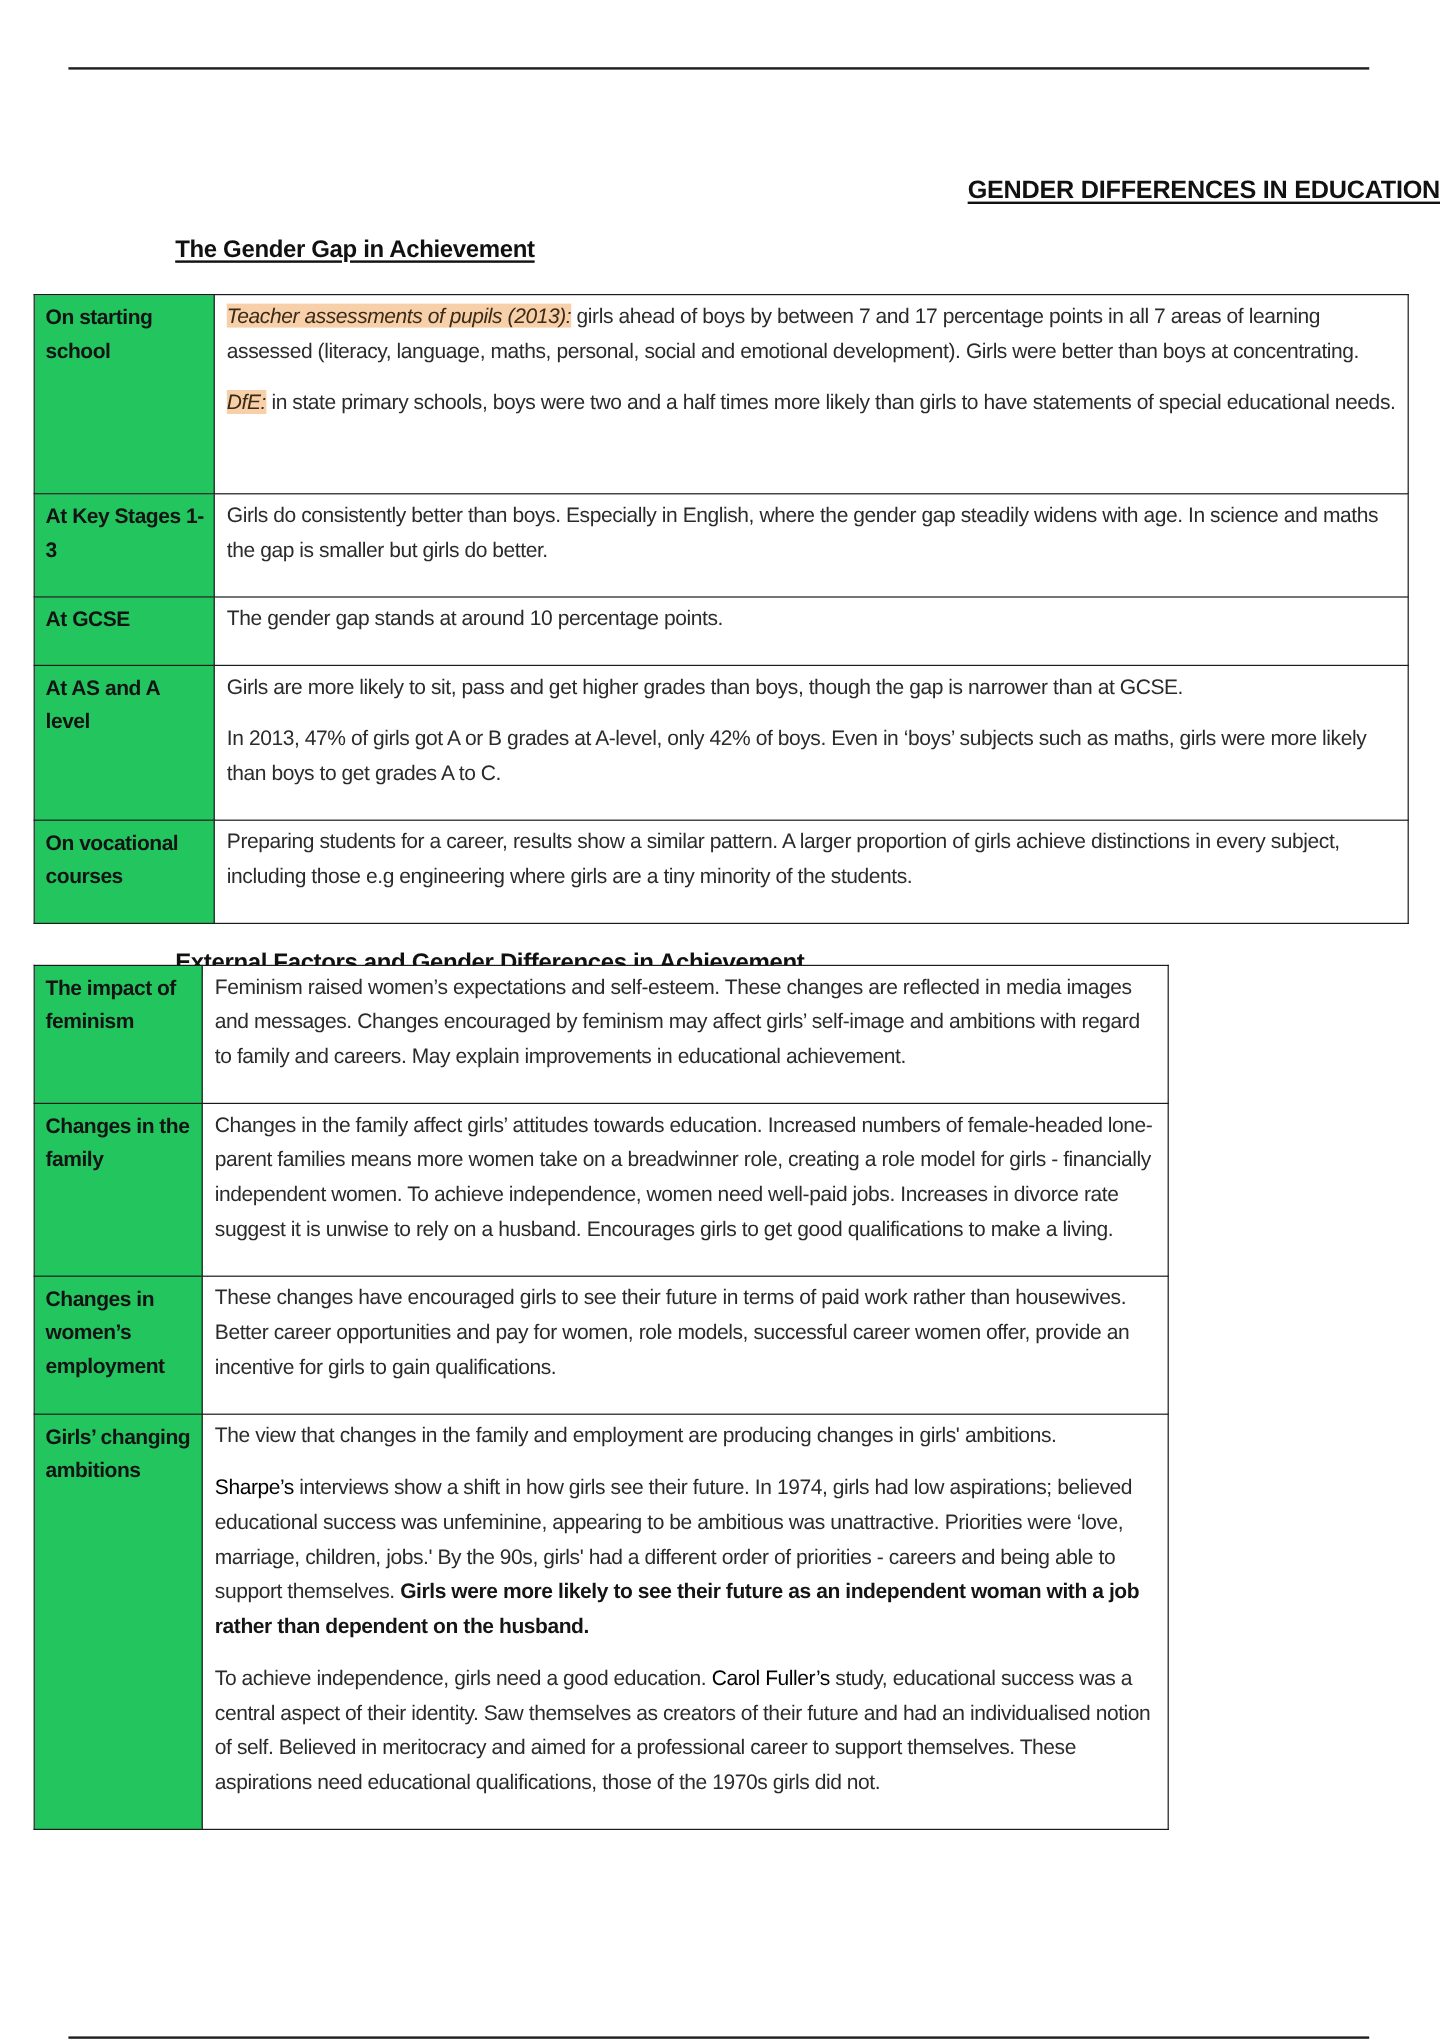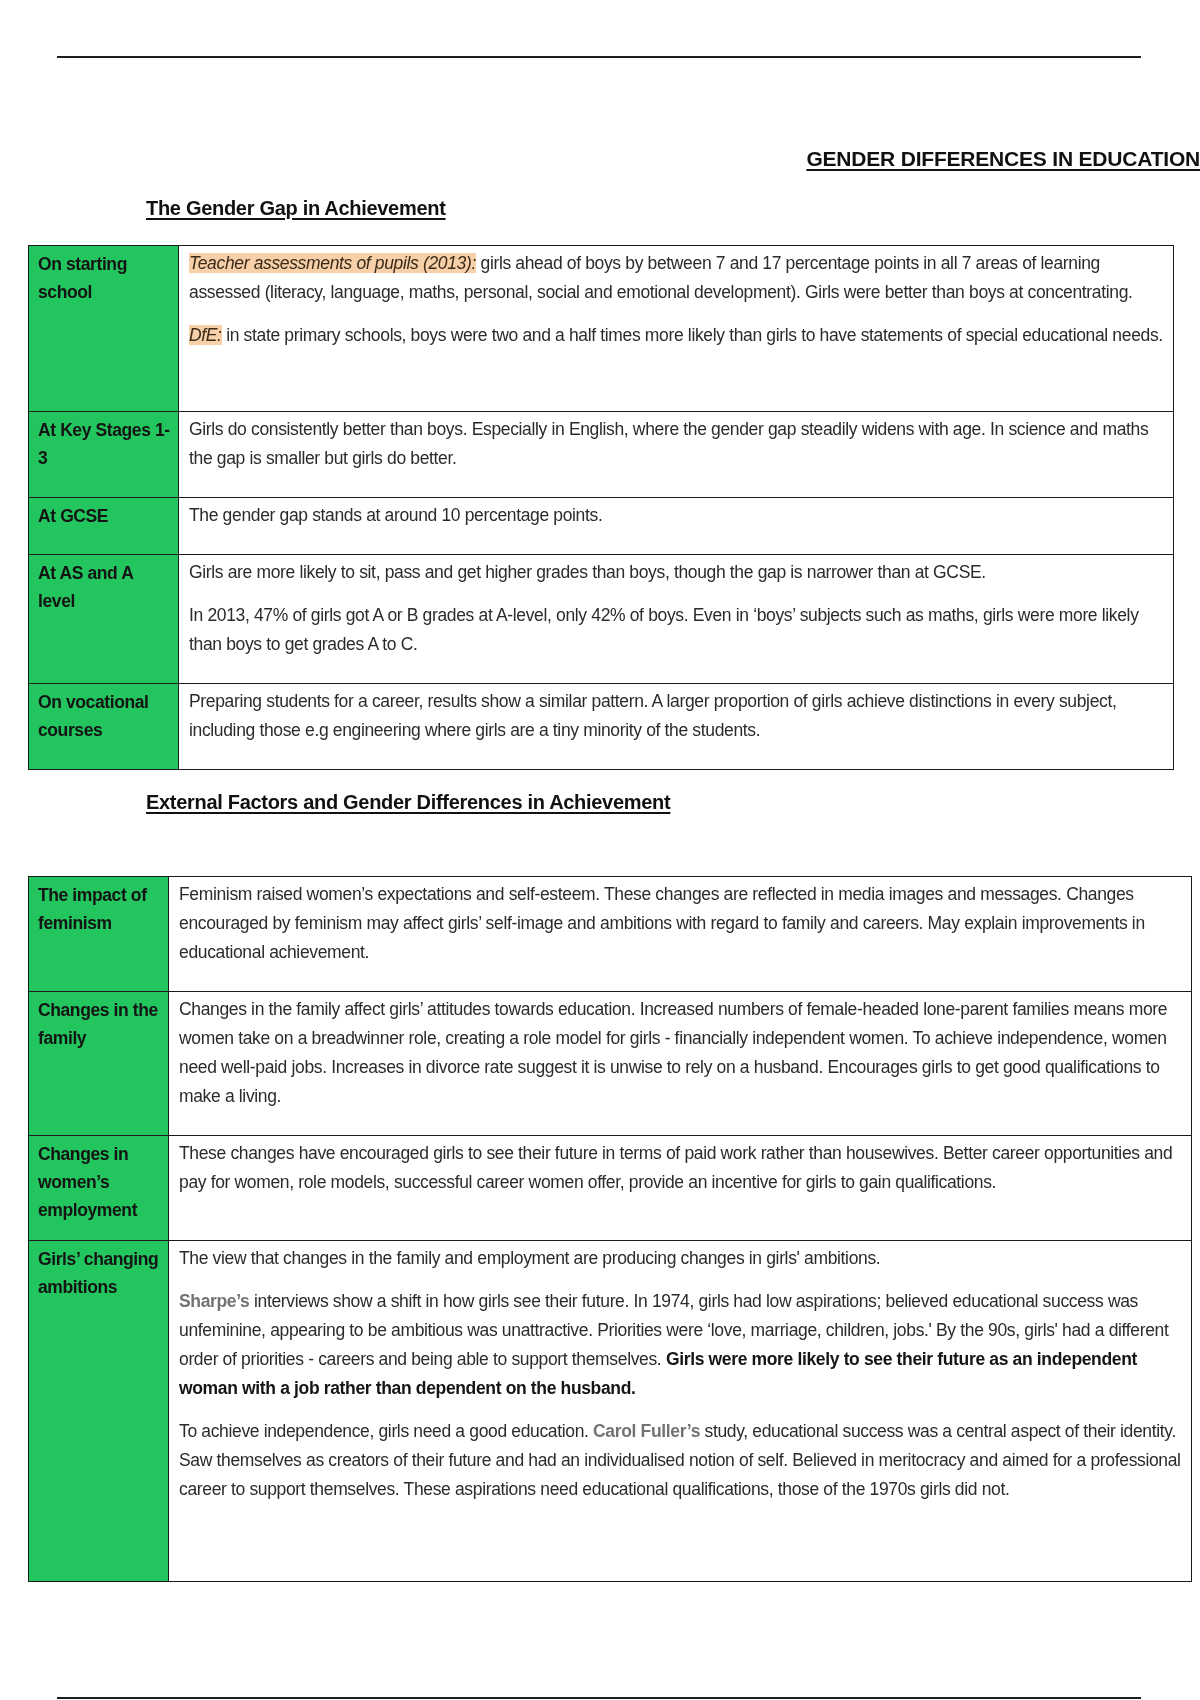--- a/index.html
+++ b/index.html
@@ -19,25 +19,25 @@
   table.doc { position: absolute; border-collapse: collapse; table-layout: fixed; }
   table.doc td { border: 1.5px solid #1b1b1b; vertical-align: top; }
   table.doc td.label { background: #22c55e; font-weight: bold; color: #141414;
                        font-size: 17.5px; line-height: 28px; padding: 4px 6px 0 9px; letter-spacing: -0.4px; }
   table.doc td.content { background: #ffffff; font-size: 17.5px; line-height: 29px;
                          padding: 3px 10px 24px 10px; color: #2b2b2b; letter-spacing: -0.35px; }
   table.doc td.content p { margin: 0 0 14px 0; }
   table.doc td.content p:last-child { margin-bottom: 0; }
   #t1 { top: 245px; left: 28px; width: 1146px; }
   #t1 col.c1 { width: 150px; }
-  #t2 { top: 876px; left: 28px; width: 1164px; }
+  #t2 { top: 804px; left: 28px; width: 946px; }
   #t2 col.c1 { width: 140px; }
 
   .hl { background: #f7cfa8; font-style: italic; color: #3a2a18; }
-  .ref { color: #737373; font-weight: bold; }
+  .ref { color: #000000; font-weight: normal; }
   .strong { font-weight: bold; color: #151515; }
 </style>
 </head>
 <body>
 
 <div class="rule top"></div>
 
 <div class="title"><span>GENDER DIFFERENCES IN EDUCATION</span></div>
 
 <div class="subtitle s1">The Gender Gap in Achievement</div>

